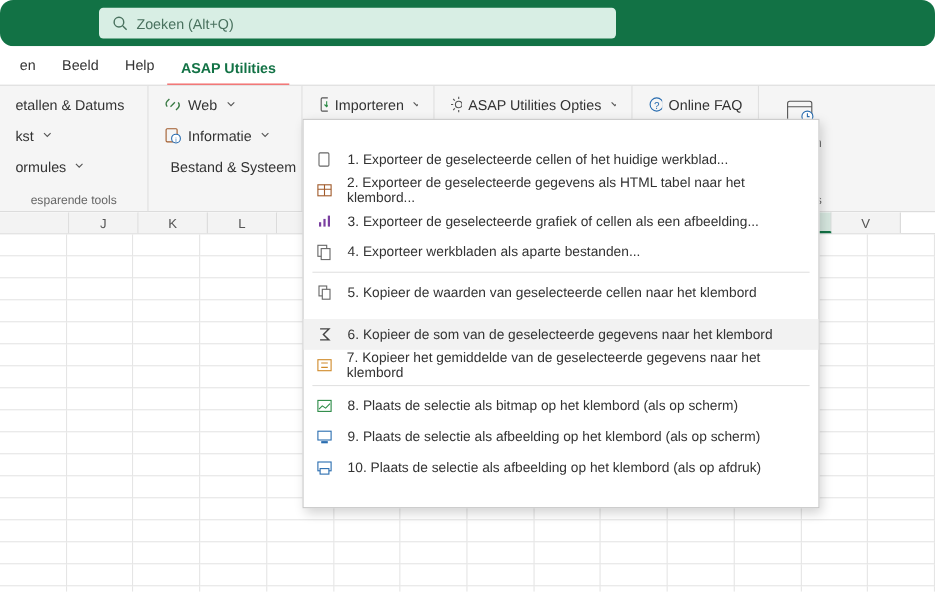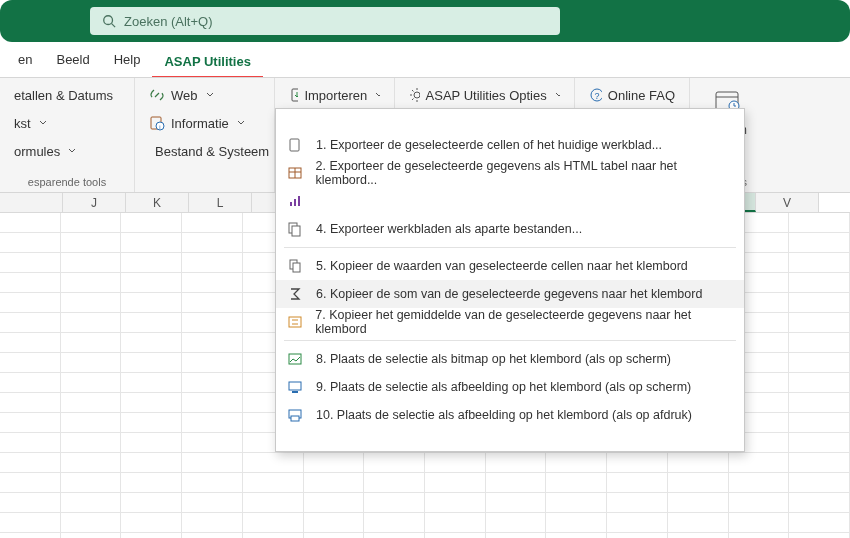--- a/index.html
+++ b/index.html
@@ -33,21 +33,21 @@
 
   .tip-col { display:flex; flex-direction:column; align-items:center; padding:6px 14px 0; }
   .tip-col .cap { font-size:12px; color:#444; text-align:center; line-height:1.15; margin-top:4px; }
 
   .dropdown {
     position:absolute; top:30px; left:0; width:470px; background:#fff;
     border:1px solid #c8c8c8; box-shadow: 2px 4px 10px rgba(0,0,0,.18);
     padding:22px 0; z-index:50;
   }
   .dd-item { display:flex; align-items:center; height:28px; padding:0 14px 0 10px; gap:12px; cursor:pointer; font-size:12.5px; }
-  .dd-item.hover { background:#f2f2f2; }
+  .dd-item.hover { background:#f2f2f2;margin-top:10px; }
   .dd-item .ico { width:18px; display:flex; justify-content:center; }
   .dd-sep { height:1px; background:#e2e2e2; margin:4px 8px; }
 
   .sheet { position:relative; height: calc(538px - 42px - 36px - 115px); overflow:hidden; }
   .colhead { display:flex; height:20px; background:#fff; border-bottom:1px solid #d9d9d9; }
   .colhead .ch {
     width:63px; border-right:1px solid #d9d9d9; text-align:center; font-size:12px;
     color:#555; display:flex; align-items:center; justify-content:center; background:#f3f3f3;
   }
   .colhead .ch.sel { background:#d5e6de; border-bottom:2px solid #127245; color:#127245; }
@@ -180,20 +180,21 @@
         <span>2.  Exporteer de geselecteerde gegevens als HTML tabel naar het klembord...</span>
       </div>
       <div class="dd-item">
         <span class="ico">
             <svg width="16" height="16">
               <rect x="3" y="9" width="2" height="4" fill="#7a3fa0"></rect>
               <rect x="7" y="6" width="2" height="7" fill="#7a3fa0"></rect>
               <rect x="11" y="3" width="2" height="10" fill="#7a3fa0"></rect>
             </svg>
           </span>
+        <span>3.  Exporteer de geselecteerde grafiek of cellen als een afbeelding...</span>
       </div>
       <div class="dd-item">
         <span class="ico">
             <svg width="16" height="16">
               <rect x="2" y="2" width="8" height="10" fill="none" stroke="#666"></rect>
               <rect x="5" y="5" width="8" height="10" fill="#fff" stroke="#666"></rect>
             </svg>
           </span>
         <span>4.  Exporteer werkbladen als aparte bestanden...</span>
       </div>

